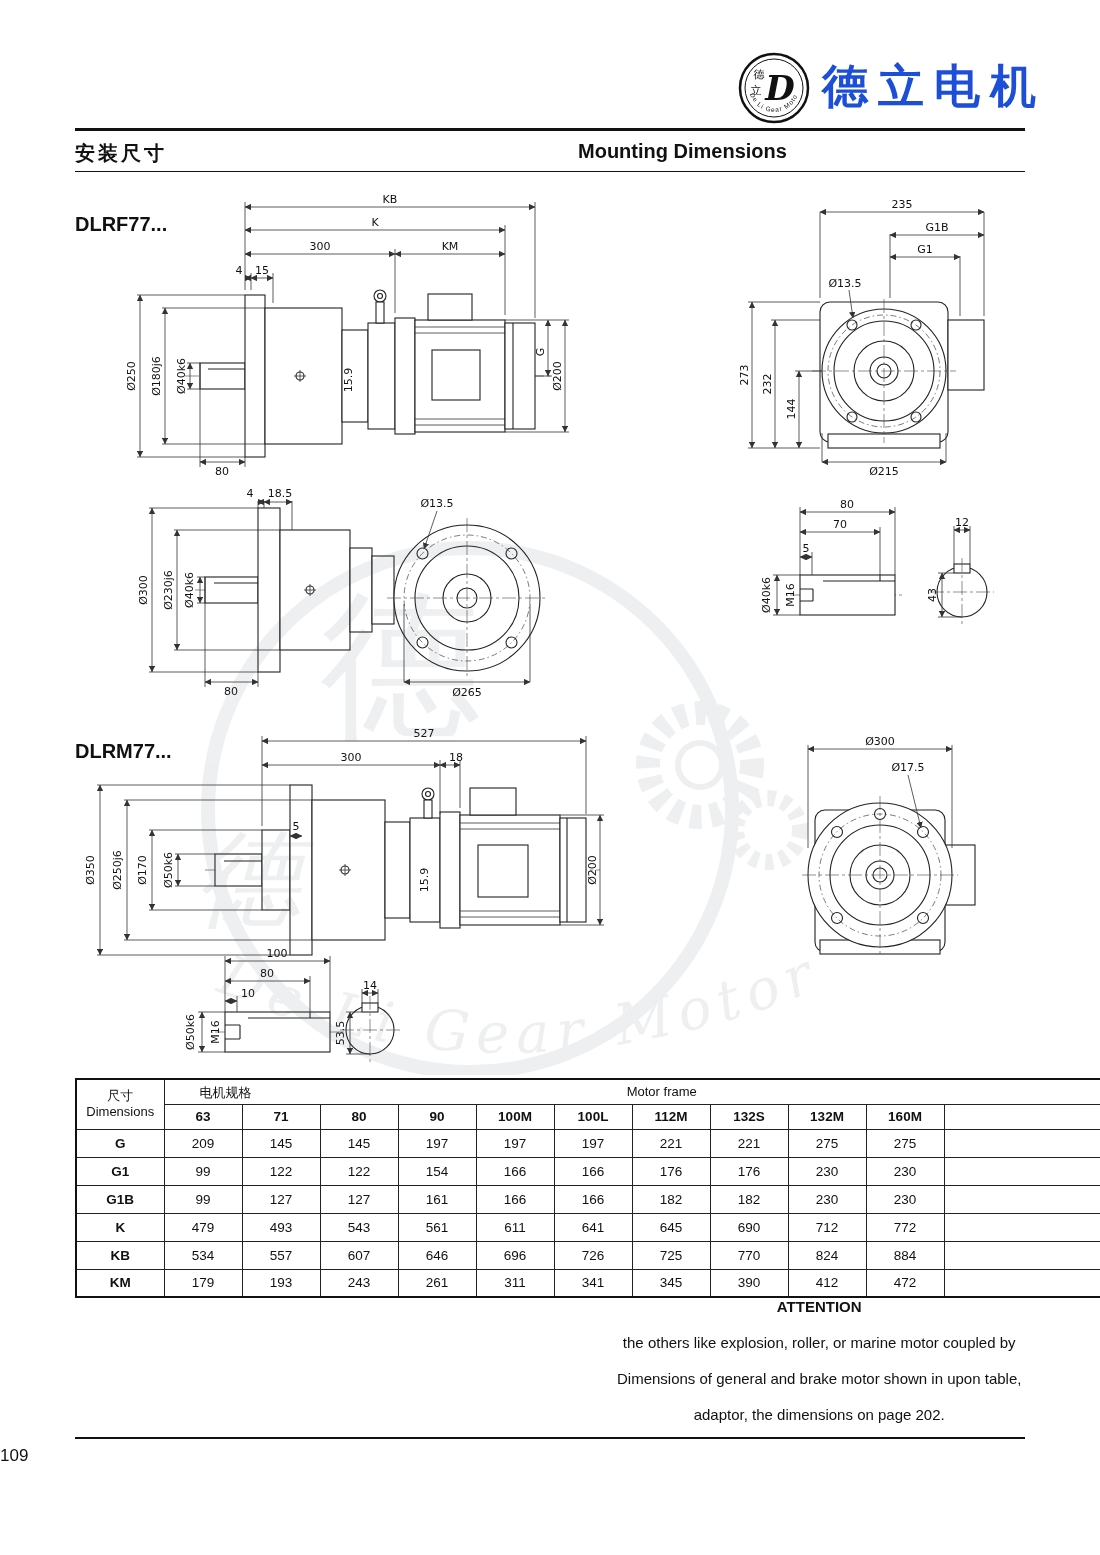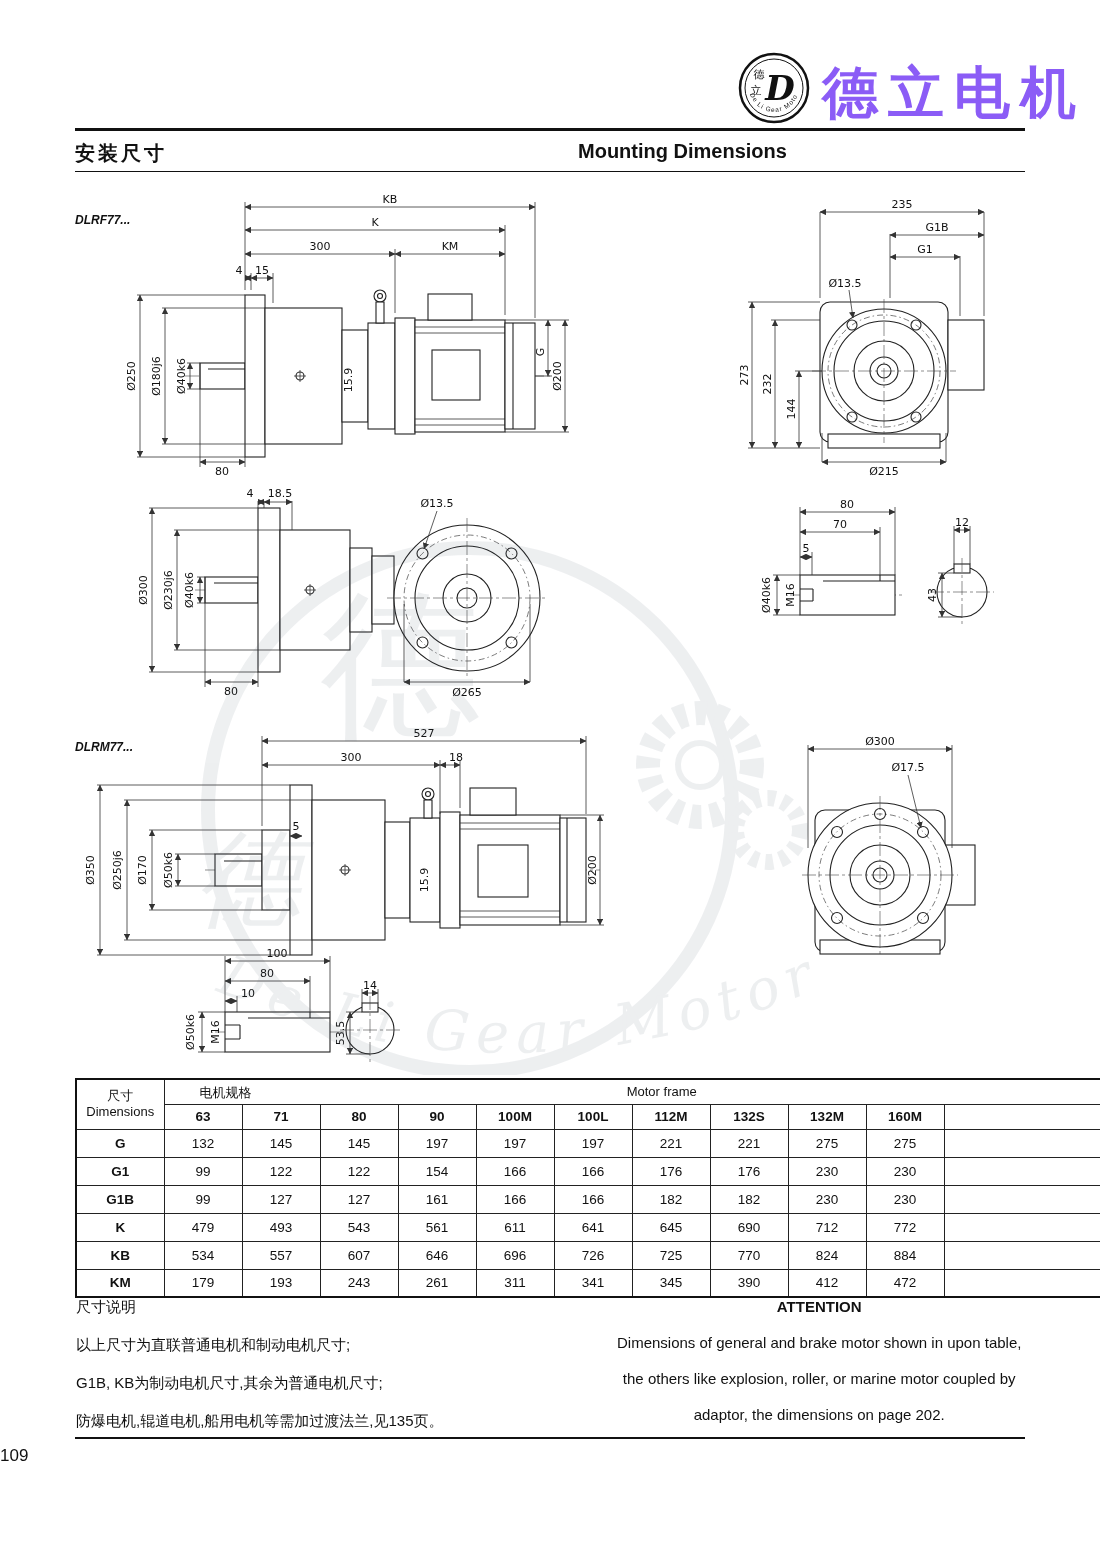--- a/index.html
+++ b/index.html
@@ -11,26 +11,26 @@
   }
   .abs { position:absolute; }
   .rule { position:absolute; background:#111; }
   .rule-top    { left:75px; top:128px; width:950px; height:3px; }
   .rule-title  { left:75px; top:171px; width:950px; height:1px; }
   .rule-footer { left:75px; top:1437px; width:950px; height:2px; }
 
   .brand {
     position:absolute; left:822px; top:56px;
     font-family:"DejaVu Serif", serif; font-weight:bold;
-    font-size:56px; letter-spacing:10px; color:#8b5cf6;
+    font-size:46px; letter-spacing:10px; color:#1d4ed8;
   }
   .title-cn { position:absolute; left:75px;  top:140px; font-size:20px; font-weight:bold; letter-spacing:3px; }
   .title-en { position:absolute; left:578px; top:140px; font-size:20px; font-weight:bold; }
 
-  .model { position:absolute; font-size:12px; font-weight:bold; font-style:italic; }
+  .model { position:absolute; font-size:20px; font-weight:bold; }
   .model-dlrf { left:75px; top:213px; }
   .model-dlrm { left:75px; top:740px; }
 
   
   .g   { stroke:#222; stroke-width:1.1; fill:none; }
   .gf  { stroke:#222; stroke-width:1.1; fill:#fff; }
   .dim { stroke:#333; stroke-width:0.8; fill:none; }
   .dima{ stroke:#333; stroke-width:0.8; fill:none;
          marker-start:url(#ar); marker-end:url(#ar); }
   .lead{ marker-end:url(#ar); }
@@ -413,21 +413,21 @@
         <th class="colhead">112M</th>
         <th class="colhead">132S</th>
         <th class="colhead">132M</th>
         <th class="colhead">160M</th>
         <th class="colhead"></th>
       </tr>
     </thead>
     <tbody>
       <tr>
         <th class="rowlab">G</th>
-        <td>132</td>
+        <td>209</td>
           <td>145</td>
         <td>145</td>
           <td>197</td>
         <td>197</td>
           <td>197</td>
         <td>221</td>
           <td>221</td>
         <td>275</td>
           <td>275</td>
           <td></td>
@@ -498,29 +498,23 @@
           <td>341</td>
         <td>345</td>
           <td>390</td>
         <td>412</td>
           <td>472</td>
           <td></td>
       </tr>
     </tbody>
   </table>
 
-  <div class="notes-cn">
-    <div class="note-title">尺寸说明</div>
-    <div>以上尺寸为直联普通电机和制动电机尺寸;</div>
-    <div>G1B, KB为制动电机尺寸,其余为普通电机尺寸;</div>
-    <div>防爆电机,辊道电机,船用电机等需加过渡法兰,见135页。</div>
-  </div>
   <div class="notes-en">
     <div class="note-title">ATTENTION</div>
+    <div>the others like explosion, roller, or marine motor coupled by</div>
     <div>Dimensions of general and brake motor shown in upon table,</div>
-    <div>the others like explosion, roller, or marine motor coupled by</div>
     <div>adaptor, the dimensions on page 202.</div>
   </div>
 
   <div class="rule rule-footer"></div>
   <div class="pageno">109</div>
 
 </div>
 
 </body></html>

